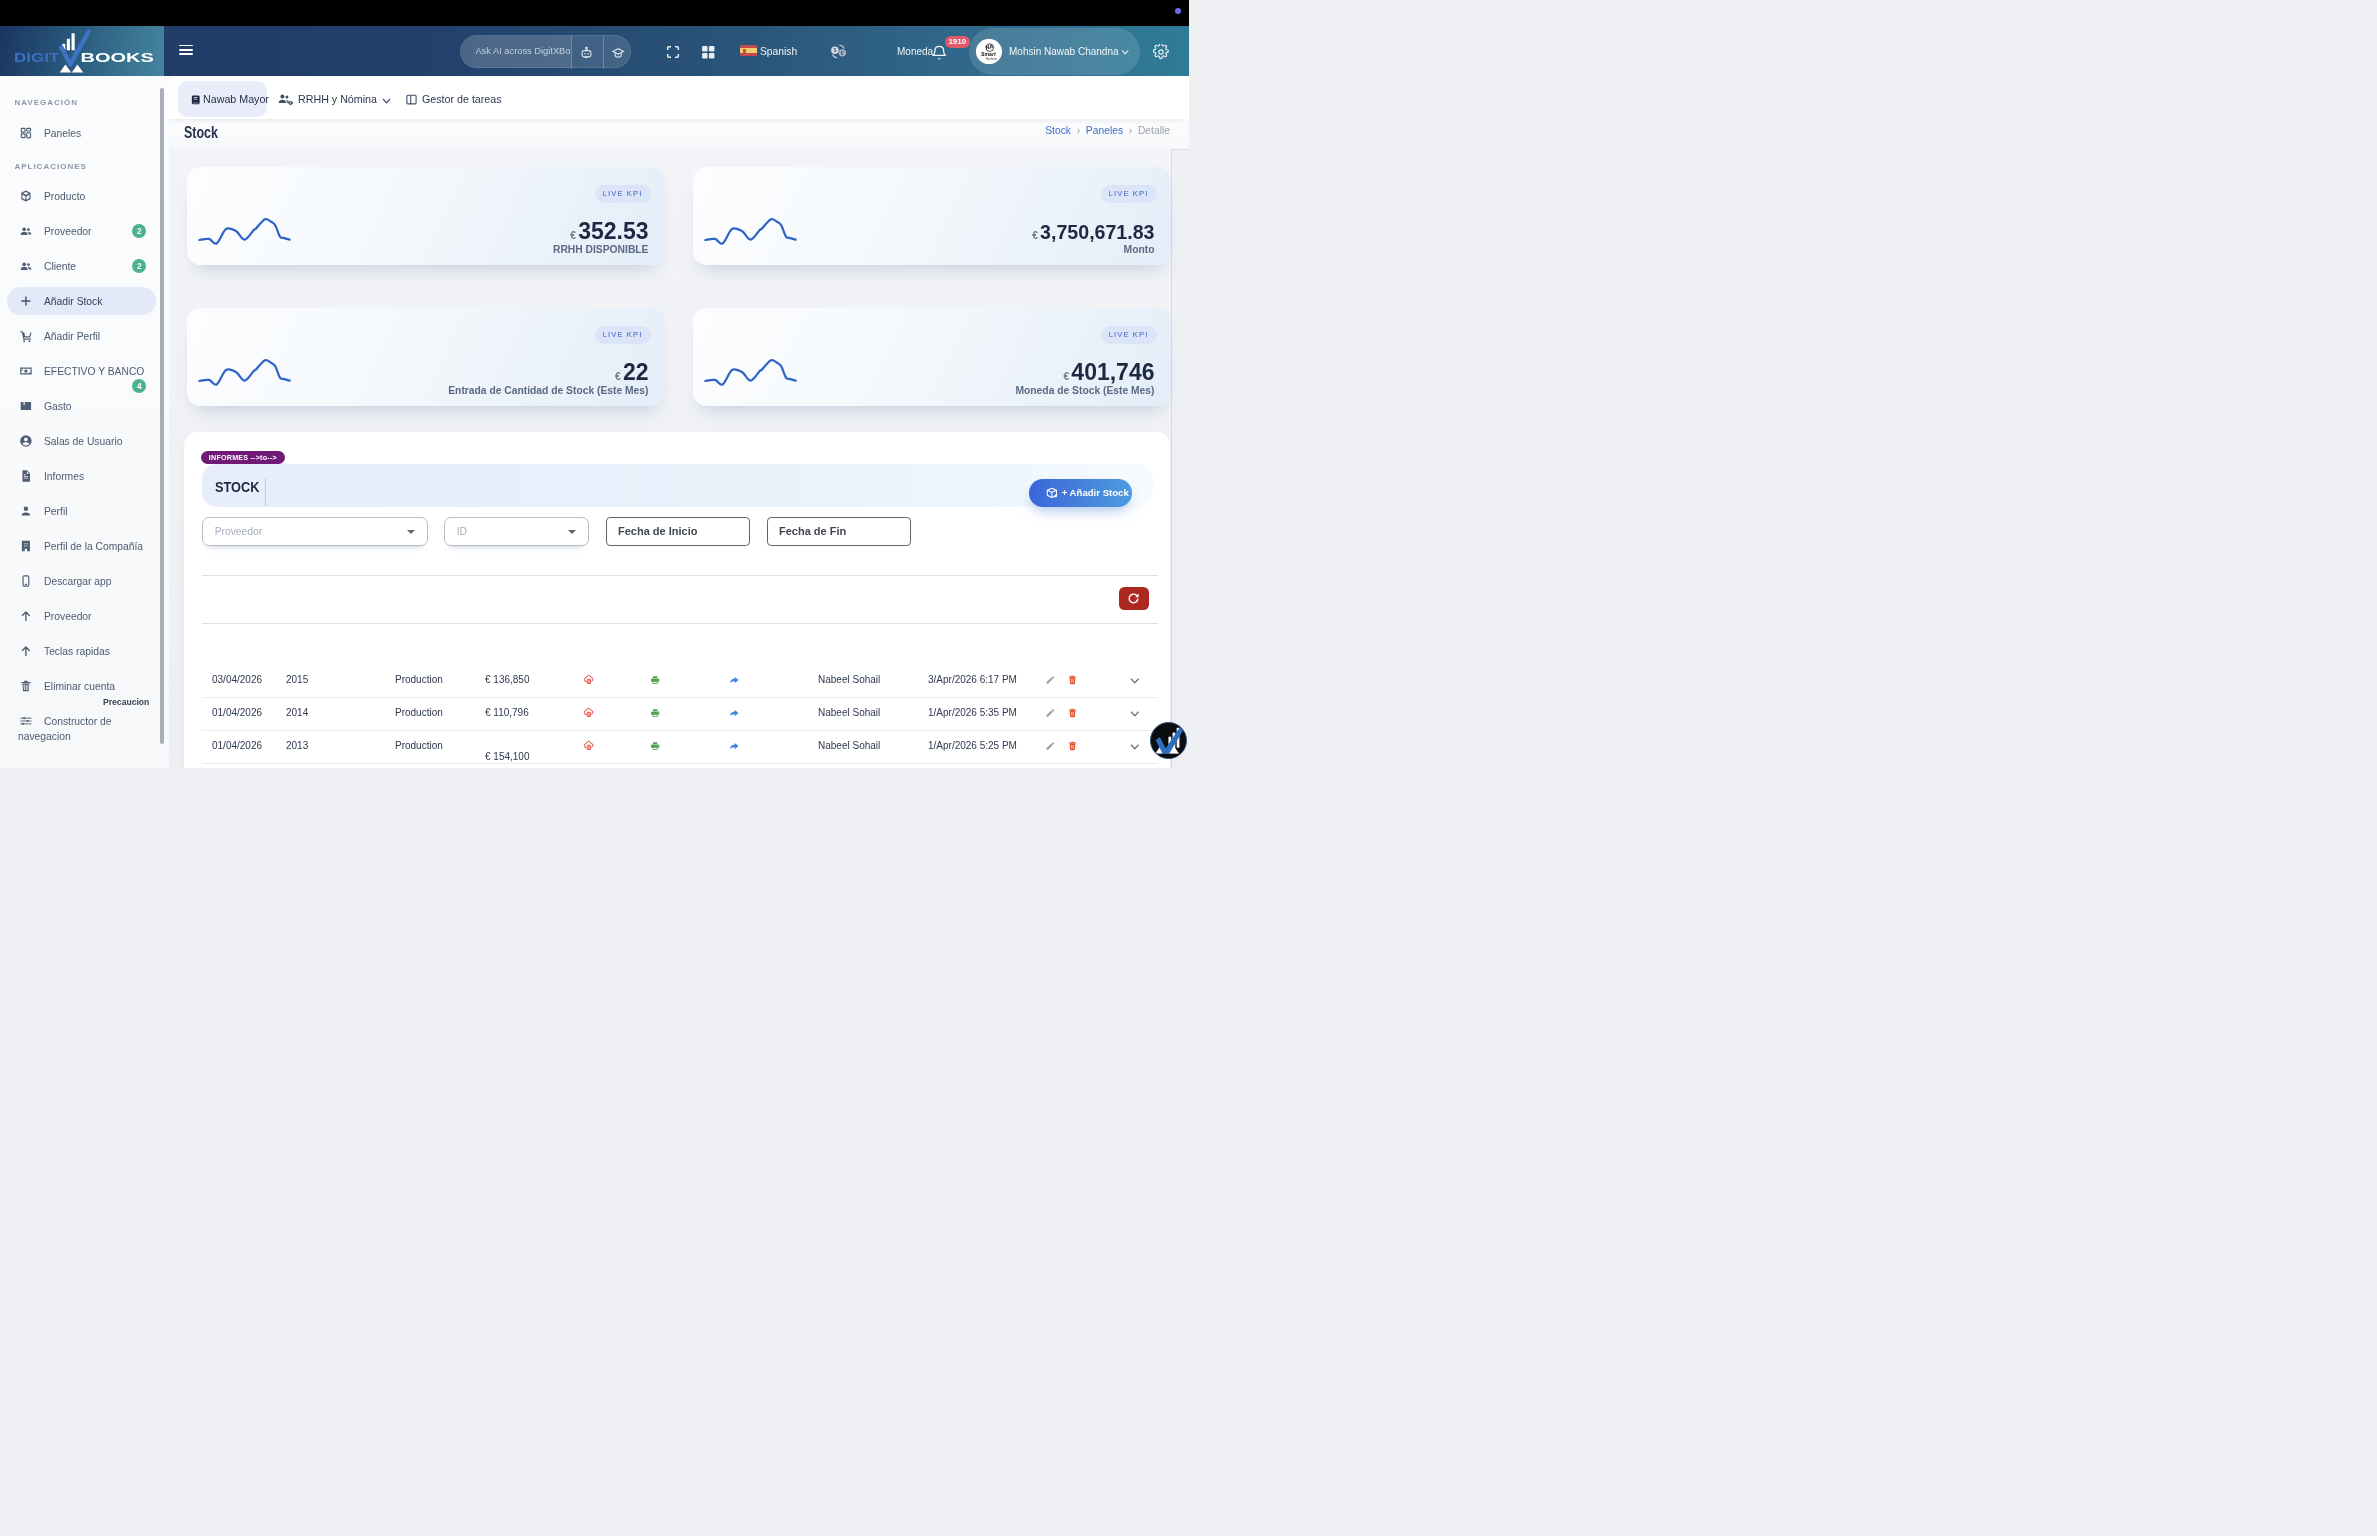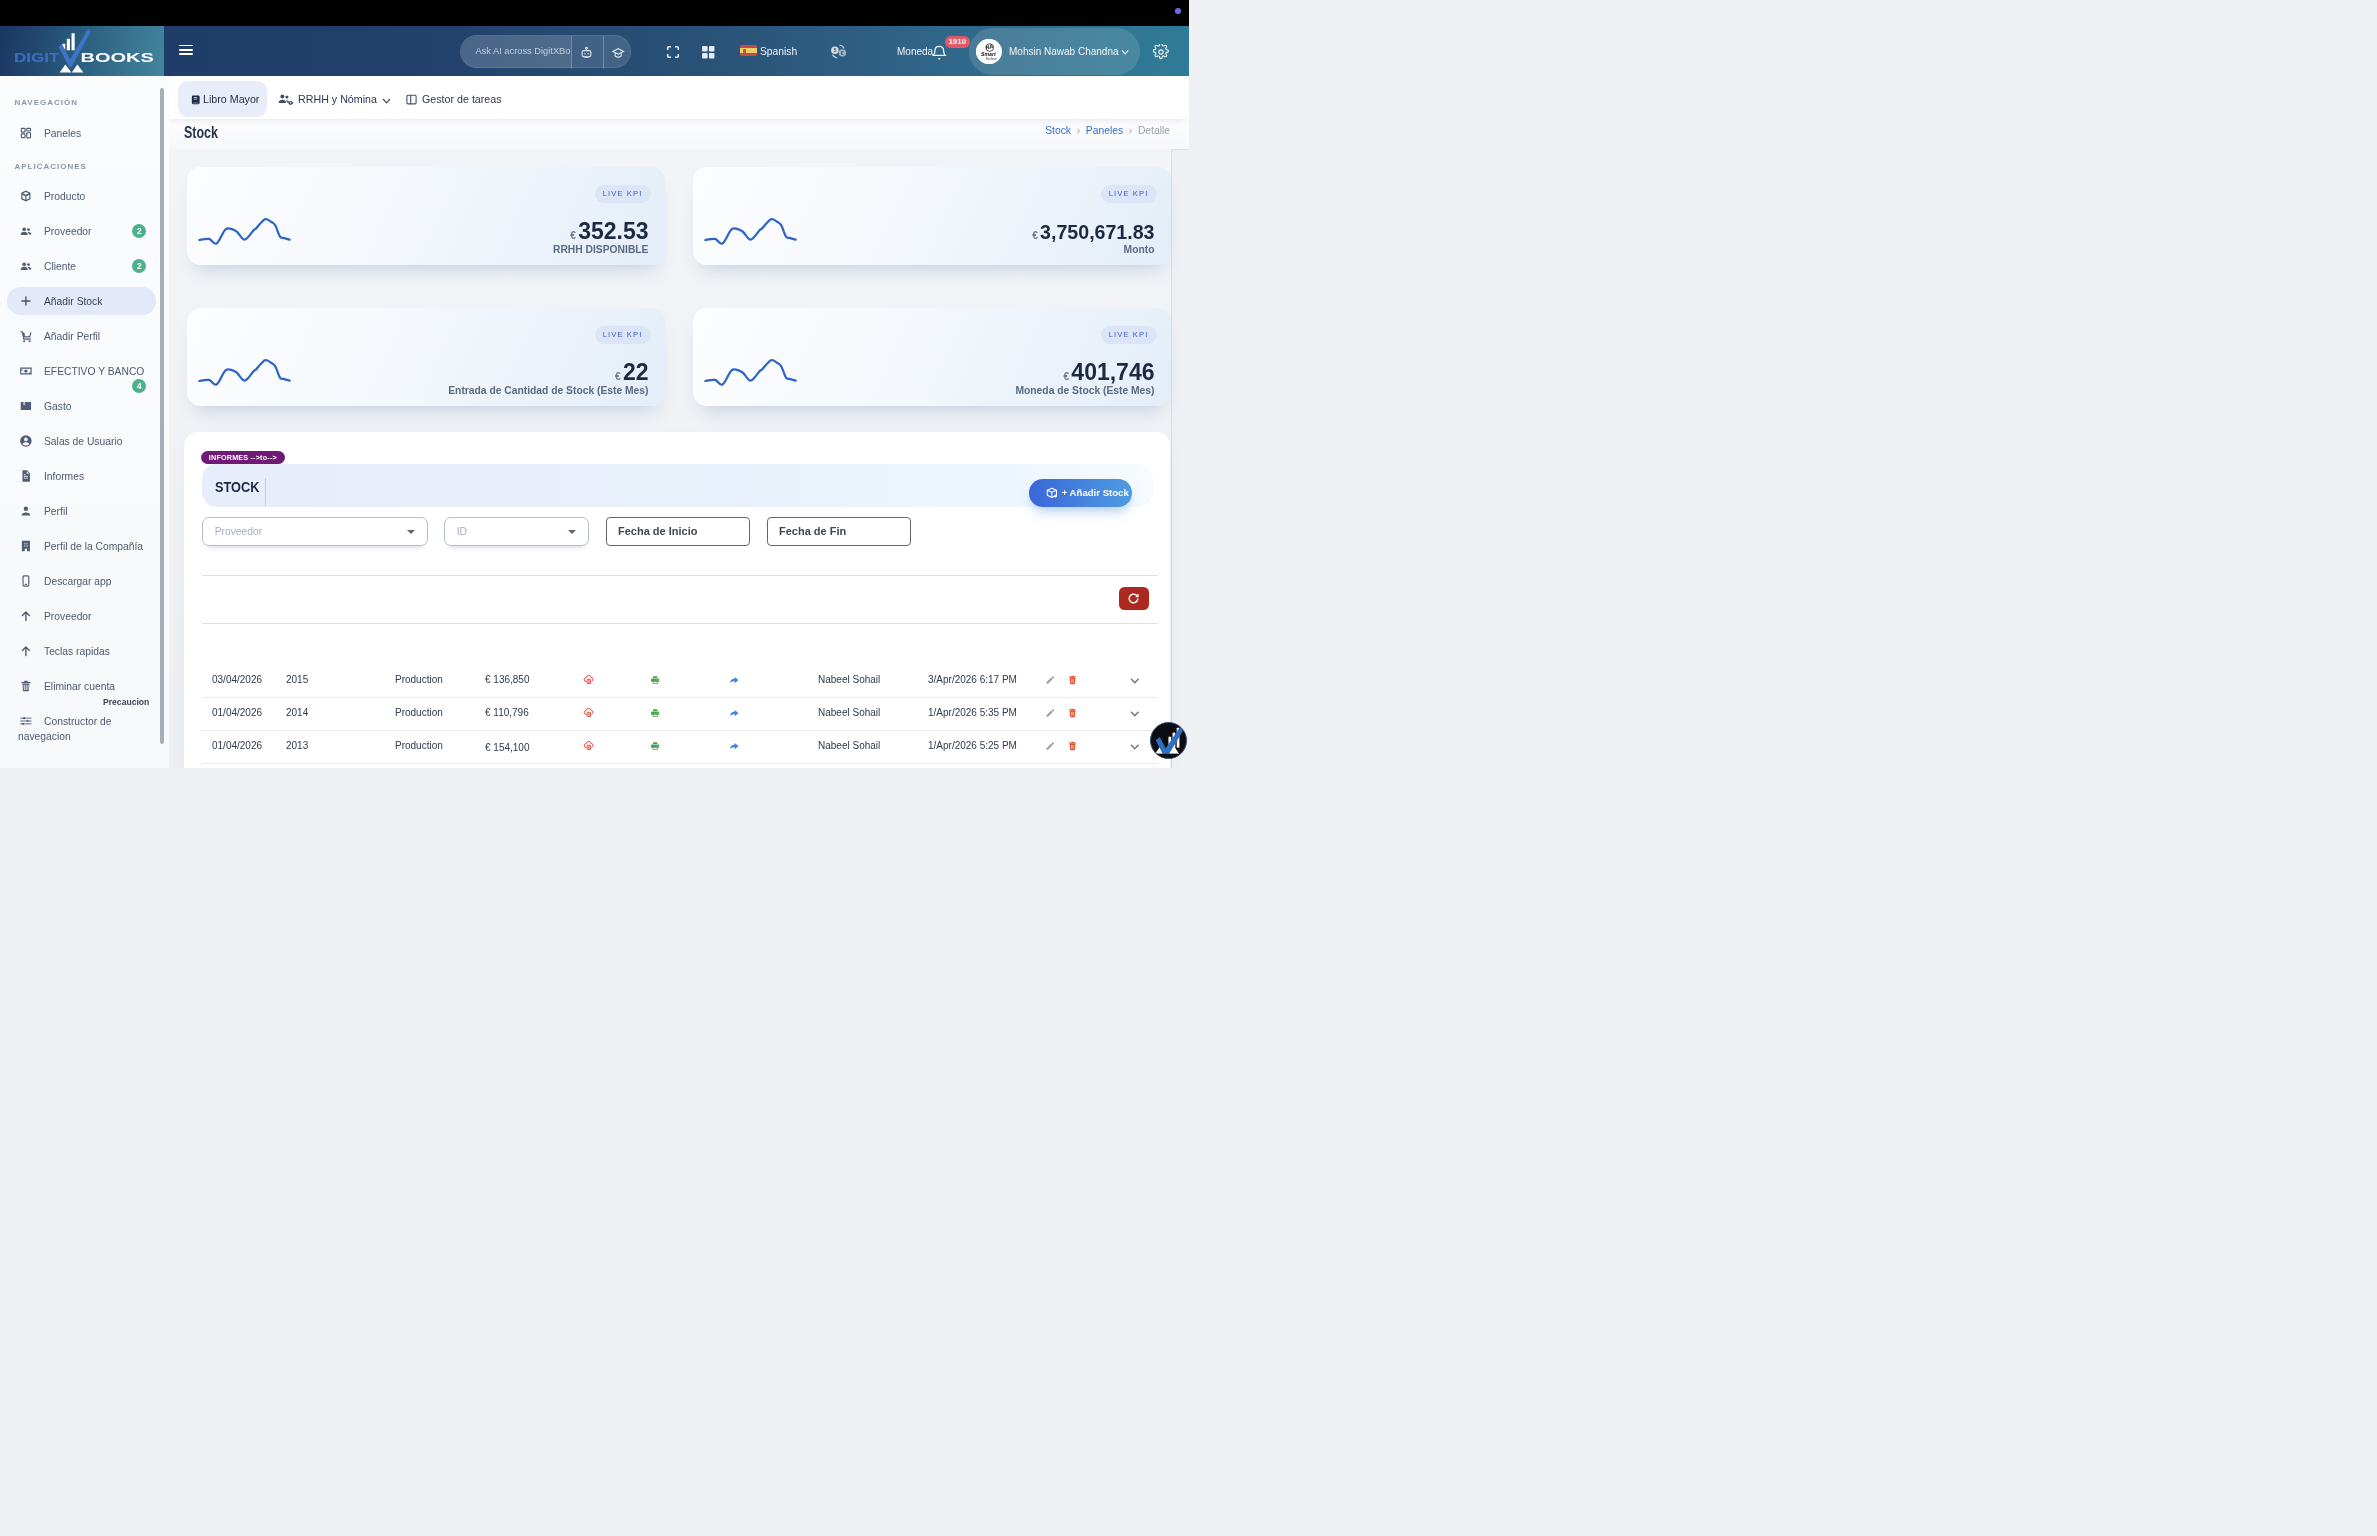--- a/index.html
+++ b/index.html
@@ -379,21 +379,21 @@
     <div class="tx">Constructor de</div>
   </div>
   <div class="abs" style="left:18px;top:656px;font-size:10.3px;color:#4c5b71;">navegacion</div>
 </div>
 
 <div id="tabbar" class="abs">
   <div class="tabpill" style="left:13px;width:89px;background:#e9edfa;"></div>
   <svg class="abs" style="left:25px;top:18.6px;" width="11" height="11.7" viewBox="0 0 24 24">
       <path fill="#1d2942" fill-rule="evenodd" d="M6.5 2.5h12A2.5 2.5 0 0 1 21 5v14a2.5 2.5 0 0 1-2.5 2.5h-12A2.5 2.5 0 0 1 4 19V5a2.5 2.5 0 0 1 2.5-2.5zm1.7 3.7h7.6v1.7H8.2zm0 3.4h7.6v1.5H8.2zM6.5 18.2h12v1.4h-12z"></path>
     </svg>
-  <div class="abs" style="left:38px;top:18px;font-size:10.7px;font-weight:500;color:#1f2a44;">Libro Mayor</div>
+  <div class="abs" style="left:38px;top:18px;font-size:10.7px;font-weight:500;color:#1f2a44;">Nawab Mayor</div>
   <svg class="abs" style="left:112px;top:17px;" width="16" height="14.4" viewBox="0 0 24 22" fill="#3f4e66">
       <circle cx="8" cy="7" r="3"></circle>
       <path d="M2.5 16c0-2.5 2.5-4 5.5-4s5.5 1.5 5.5 4v1h-11z"></path>
       <circle cx="15" cy="7.5" r="2.3"></circle>
       <path d="M14 12.2c2.5.2 4.5 1.6 4.5 3.8v1h-3.2c0-1.8-.7-3.1-1.8-4.1z" opacity=".85"></path>
       <g transform="translate(17.2,13.2)">
         <circle cx="3.3" cy="3.3" r="1.1" fill="#fff"></circle>
         <path d="M3.3 0l.8 1 1.3-.4.4 1.3 1.3.4-.6 1.2.6 1.2-1.3.4-.4 1.3-1.3-.4-.8 1-.8-1-1.3.4-.4-1.3L0 4.8l.6-1.2L0 2.4l1.3-.4.4-1.3 1.3.4z" fill="#3f4e66"></path>
         <circle cx="3.3" cy="3.3" r="1.1" fill="#fff"></circle>
       </g>
@@ -538,21 +538,21 @@
       </svg>
     <svg class="abs" style="left:928px;top:13.8px;" width="9.6" height="6.2" viewBox="0 0 14 9">
         <use href="#icchv"></use>
       </svg>
   </div>
   <div class="rowline" style="top:298px;"></div>
   <div class="trow" style="top:298px;">
     <div class="td" style="left:10px;top:10.3px;">01/04/2026</div>
     <div class="td" style="left:84px;top:10.3px;">2013</div>
     <div class="td" style="left:193px;top:10.3px;">Production</div>
-    <div class="td" style="left:283px;top:12px;">€ 154,100</div>
+    <div class="td" style="left:283px;top:21px;">€ 154,100</div>
     <svg class="abs" style="left:381px;top:10.3px;" width="11.7" height="11.7" viewBox="0 0 17 17">
         <use href="#icpdf"></use>
       </svg>
     <svg class="abs" style="left:448px;top:11px;" width="10.3" height="10.3" viewBox="0 0 15 15">
         <use href="#icprn"></use>
       </svg>
     <svg class="abs" style="left:527px;top:11px;" width="10.3" height="10.3" viewBox="0 0 15 15">
         <use href="#icshr"></use>
       </svg>
     <div class="td" style="left:616px;top:10.3px;">Nabeel Sohail</div>

